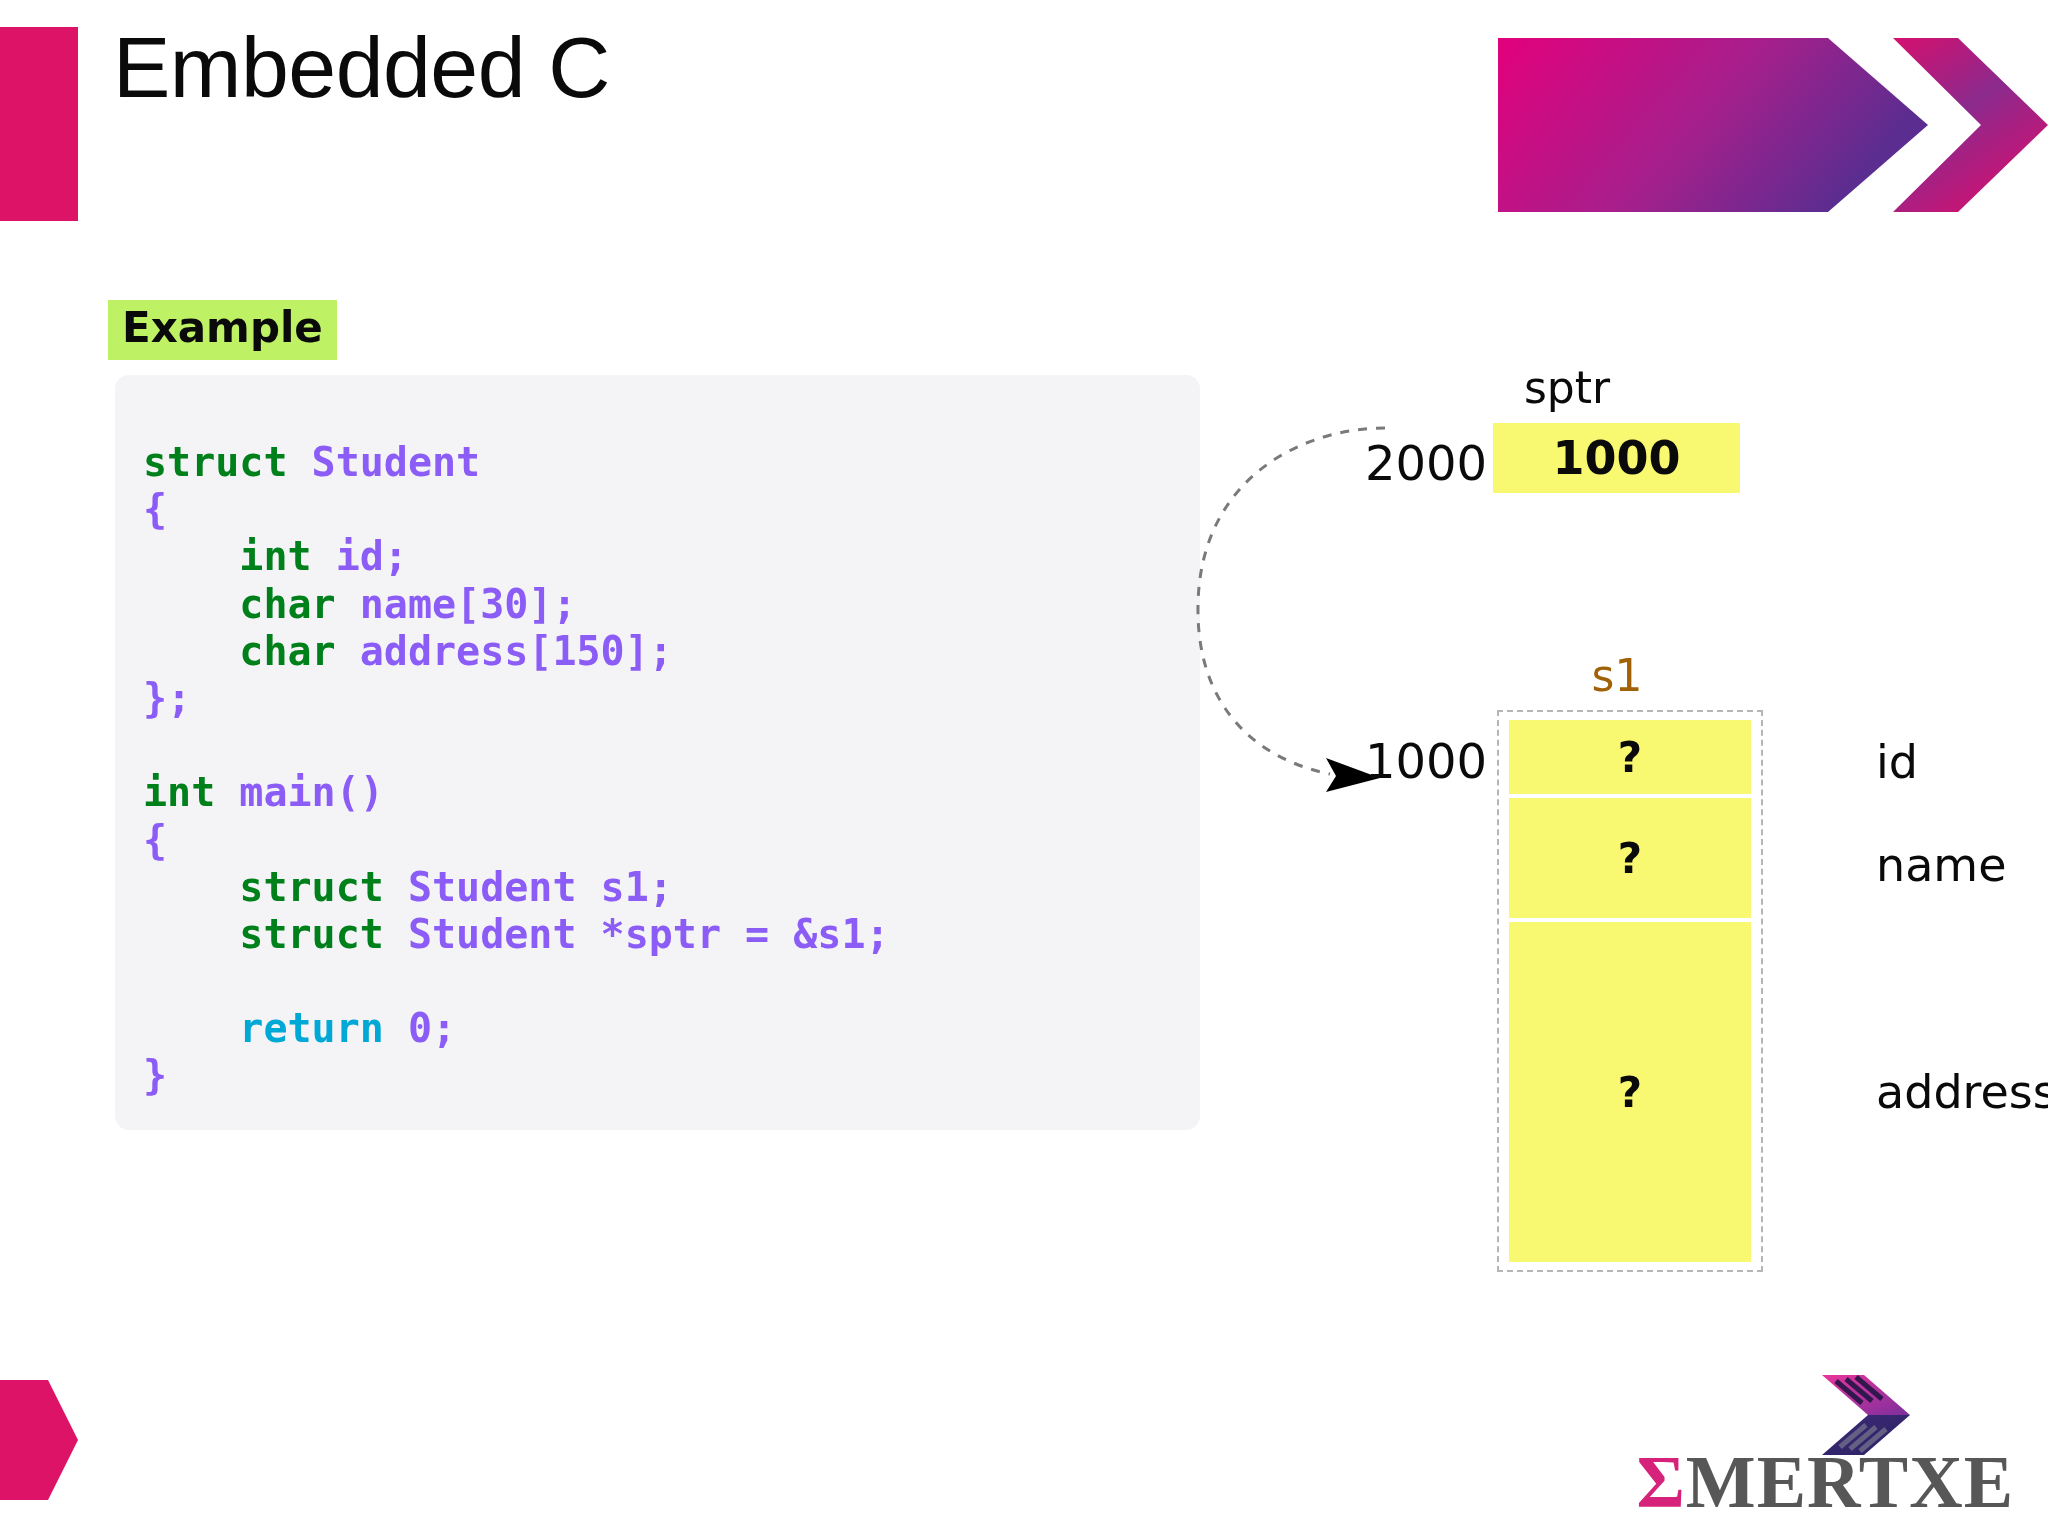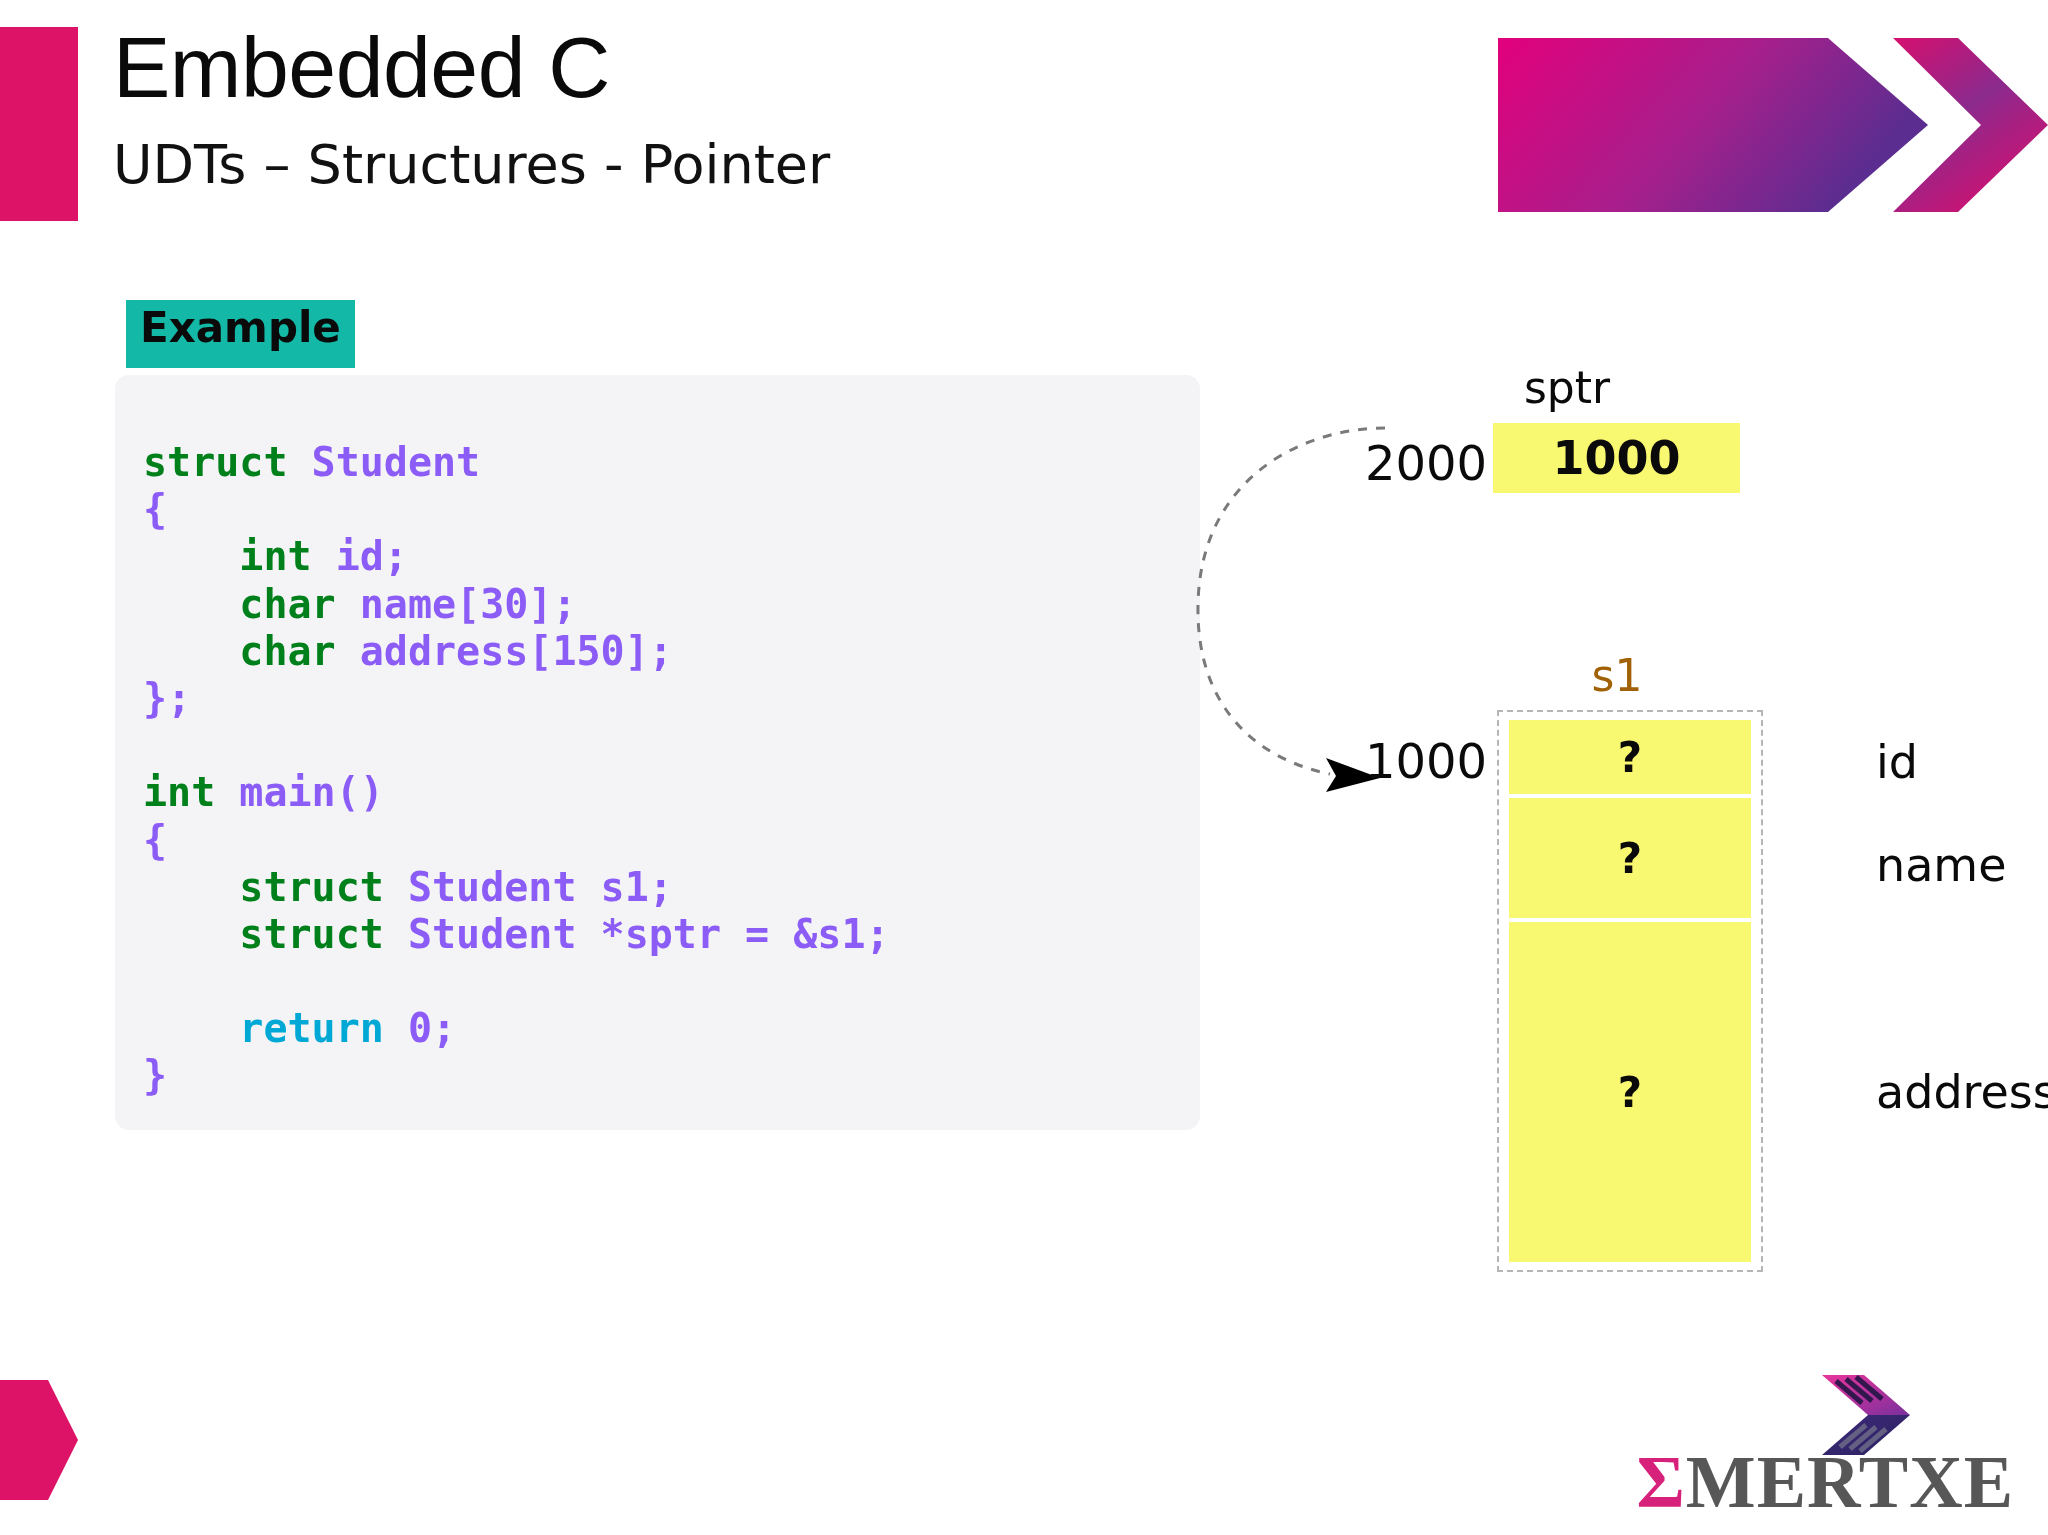--- a/index.html
+++ b/index.html
@@ -52,24 +52,24 @@
     position: absolute;
     right: 0;
     top: 25px;
     width: 550px;
     height: 200px;
   }
 
   
   .example-tag {
     position: absolute;
-    left: 126px;
+    left: 108px;
     top: 300px;
-    background: #14b8a6;
-    padding: 6px 14px 18px 14px;
+    background: #bef264;
+    padding: 6px 14px 10px 14px;
     font-family: "DejaVu Sans", sans-serif;
     font-size: 42px;
     font-weight: bold;
     color: #0a0a0a;
     line-height: 1.05;
   }
 
   
   .code-card {
     position: absolute;
@@ -227,21 +227,20 @@
   }
   .logo-sigma { color: #d6227a; }
 </style>
 </head>
 <body>
 
 <div class="accent-bar"></div>
 
 <div class="title-block">
   <div class="slide-title">Embedded C</div>
-  <div class="slide-subtitle">UDTs – Structures - Pointer</div>
 </div>
 
 <svg class="header-chevrons" viewBox="0 0 550 200">
   <defs>
     <linearGradient id="chevGrad" x1="0" y1="0" x2="1" y2="0.35">
       <stop offset="0%" stop-color="#e2007c"></stop>
       <stop offset="55%" stop-color="#a81f8c"></stop>
       <stop offset="100%" stop-color="#5b2d90"></stop>
     </linearGradient>
     <linearGradient id="chevGrad2" x1="0" y1="0" x2="0.6" y2="1">

